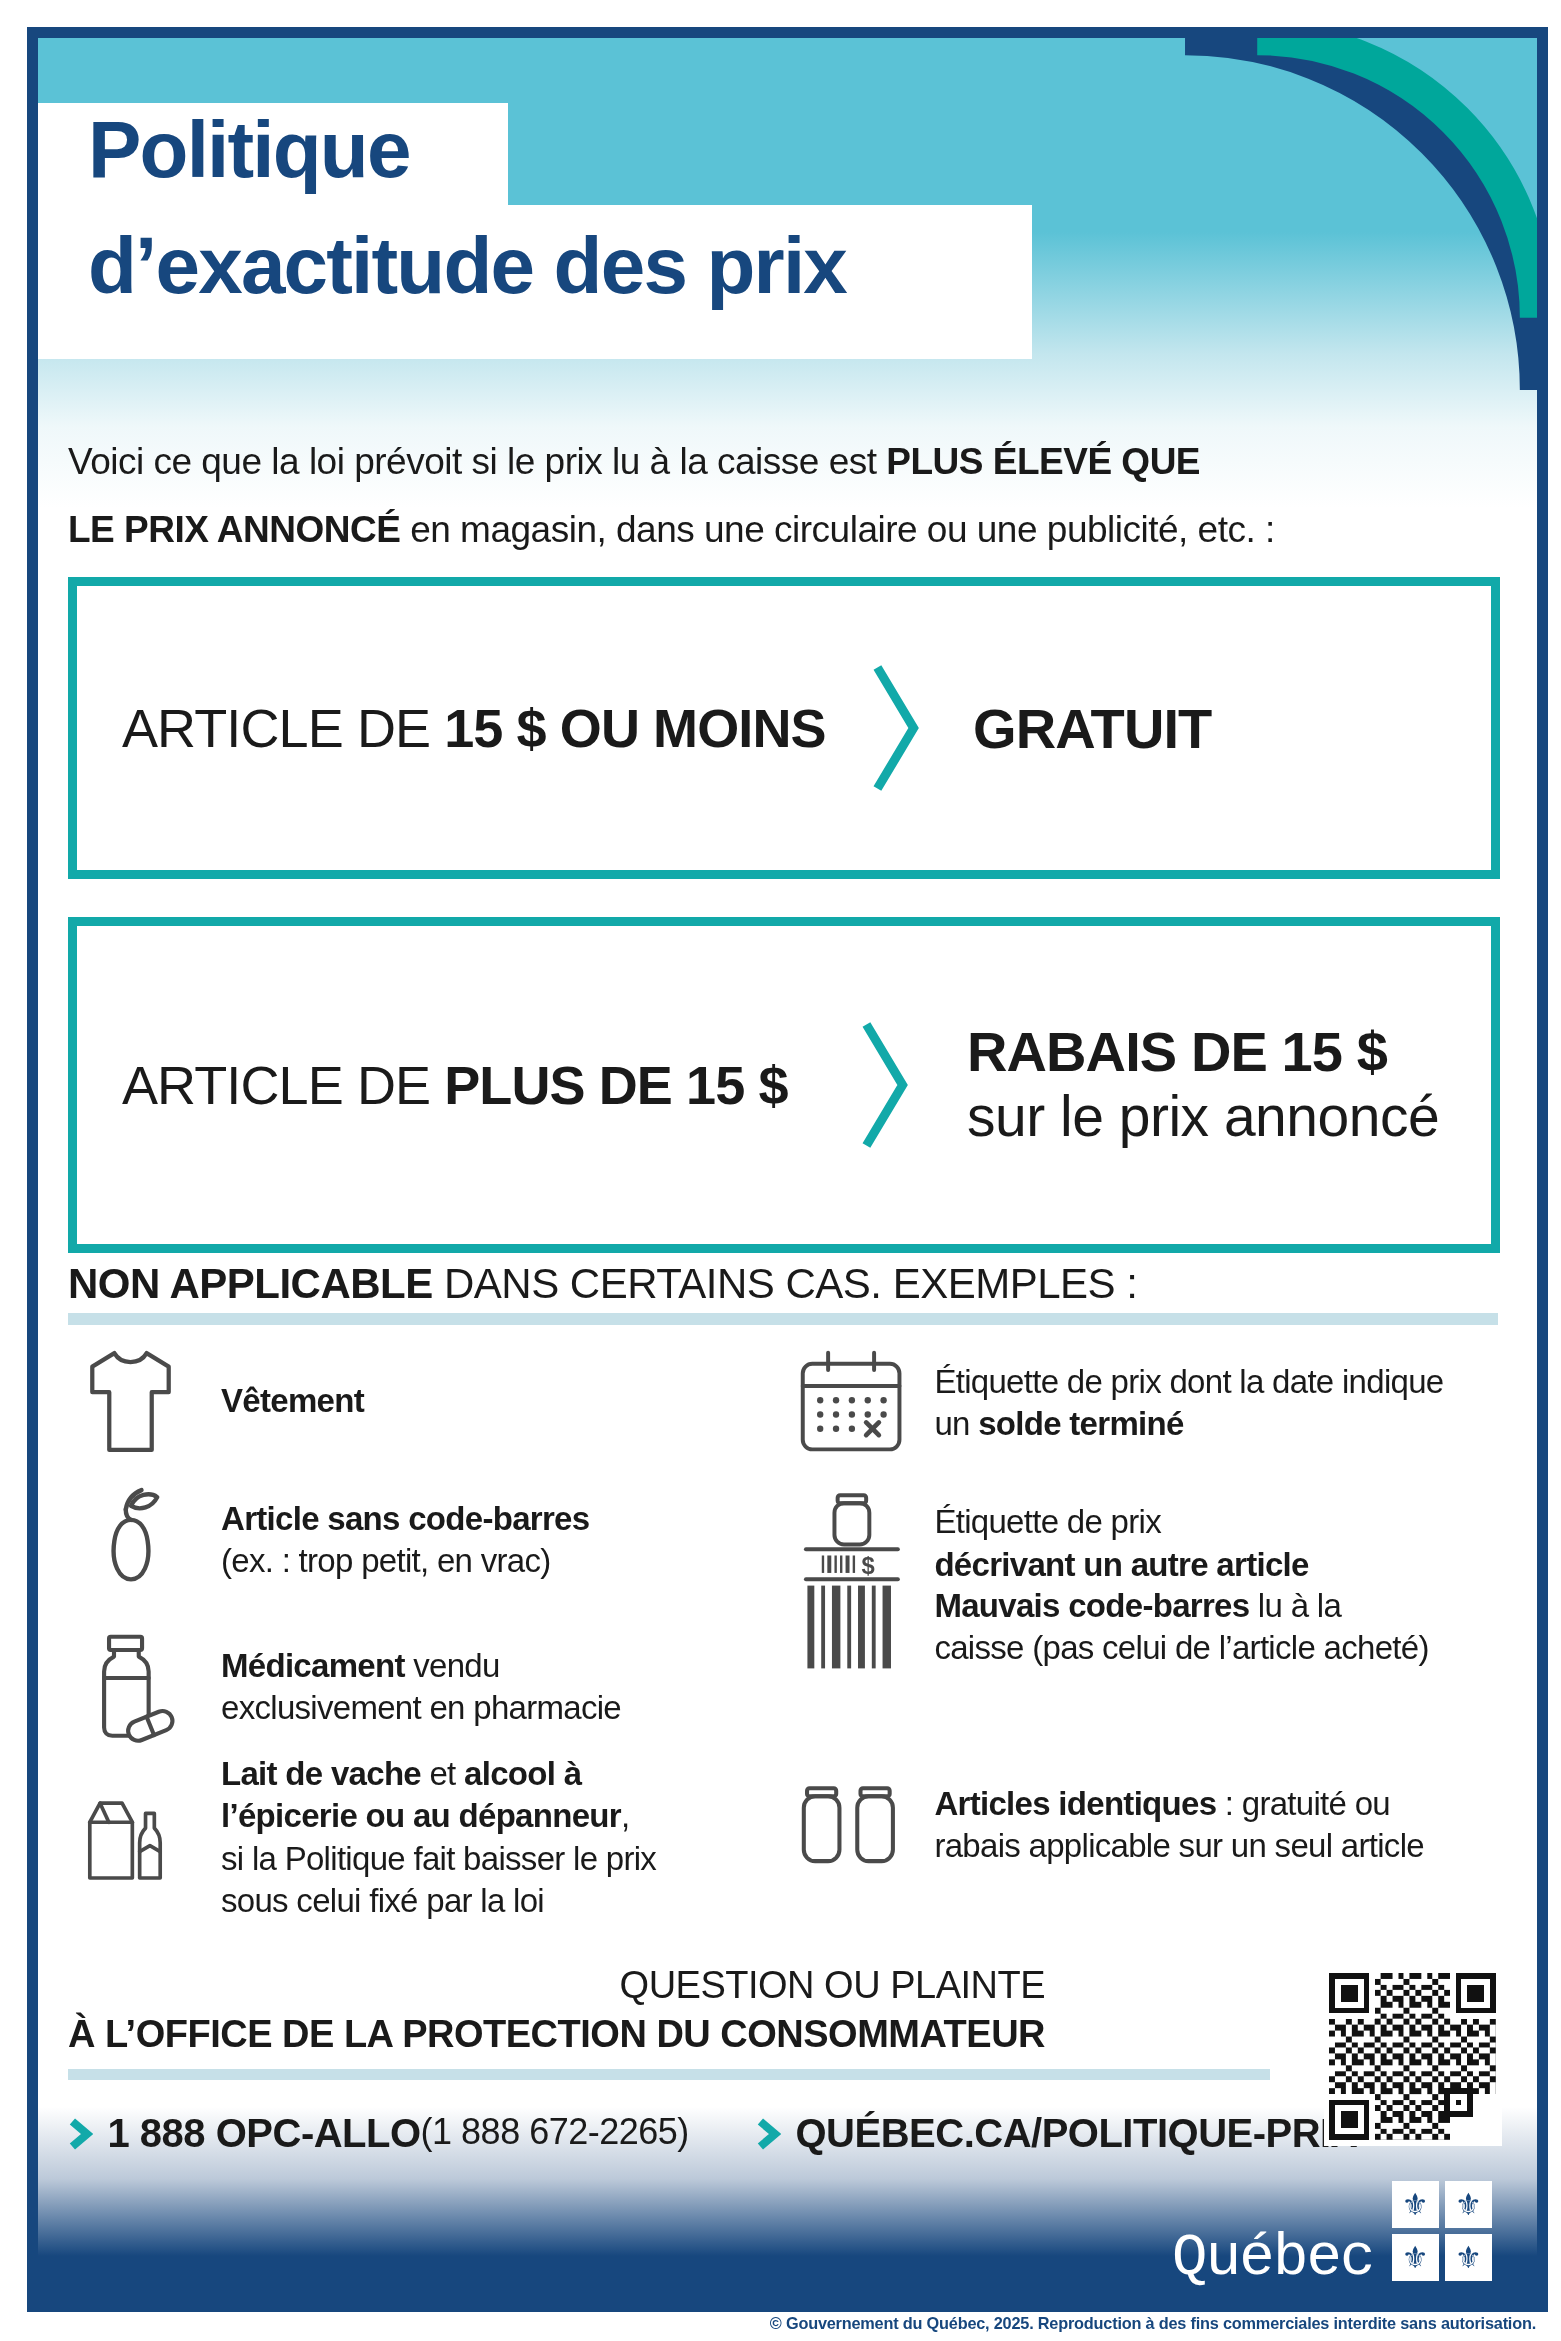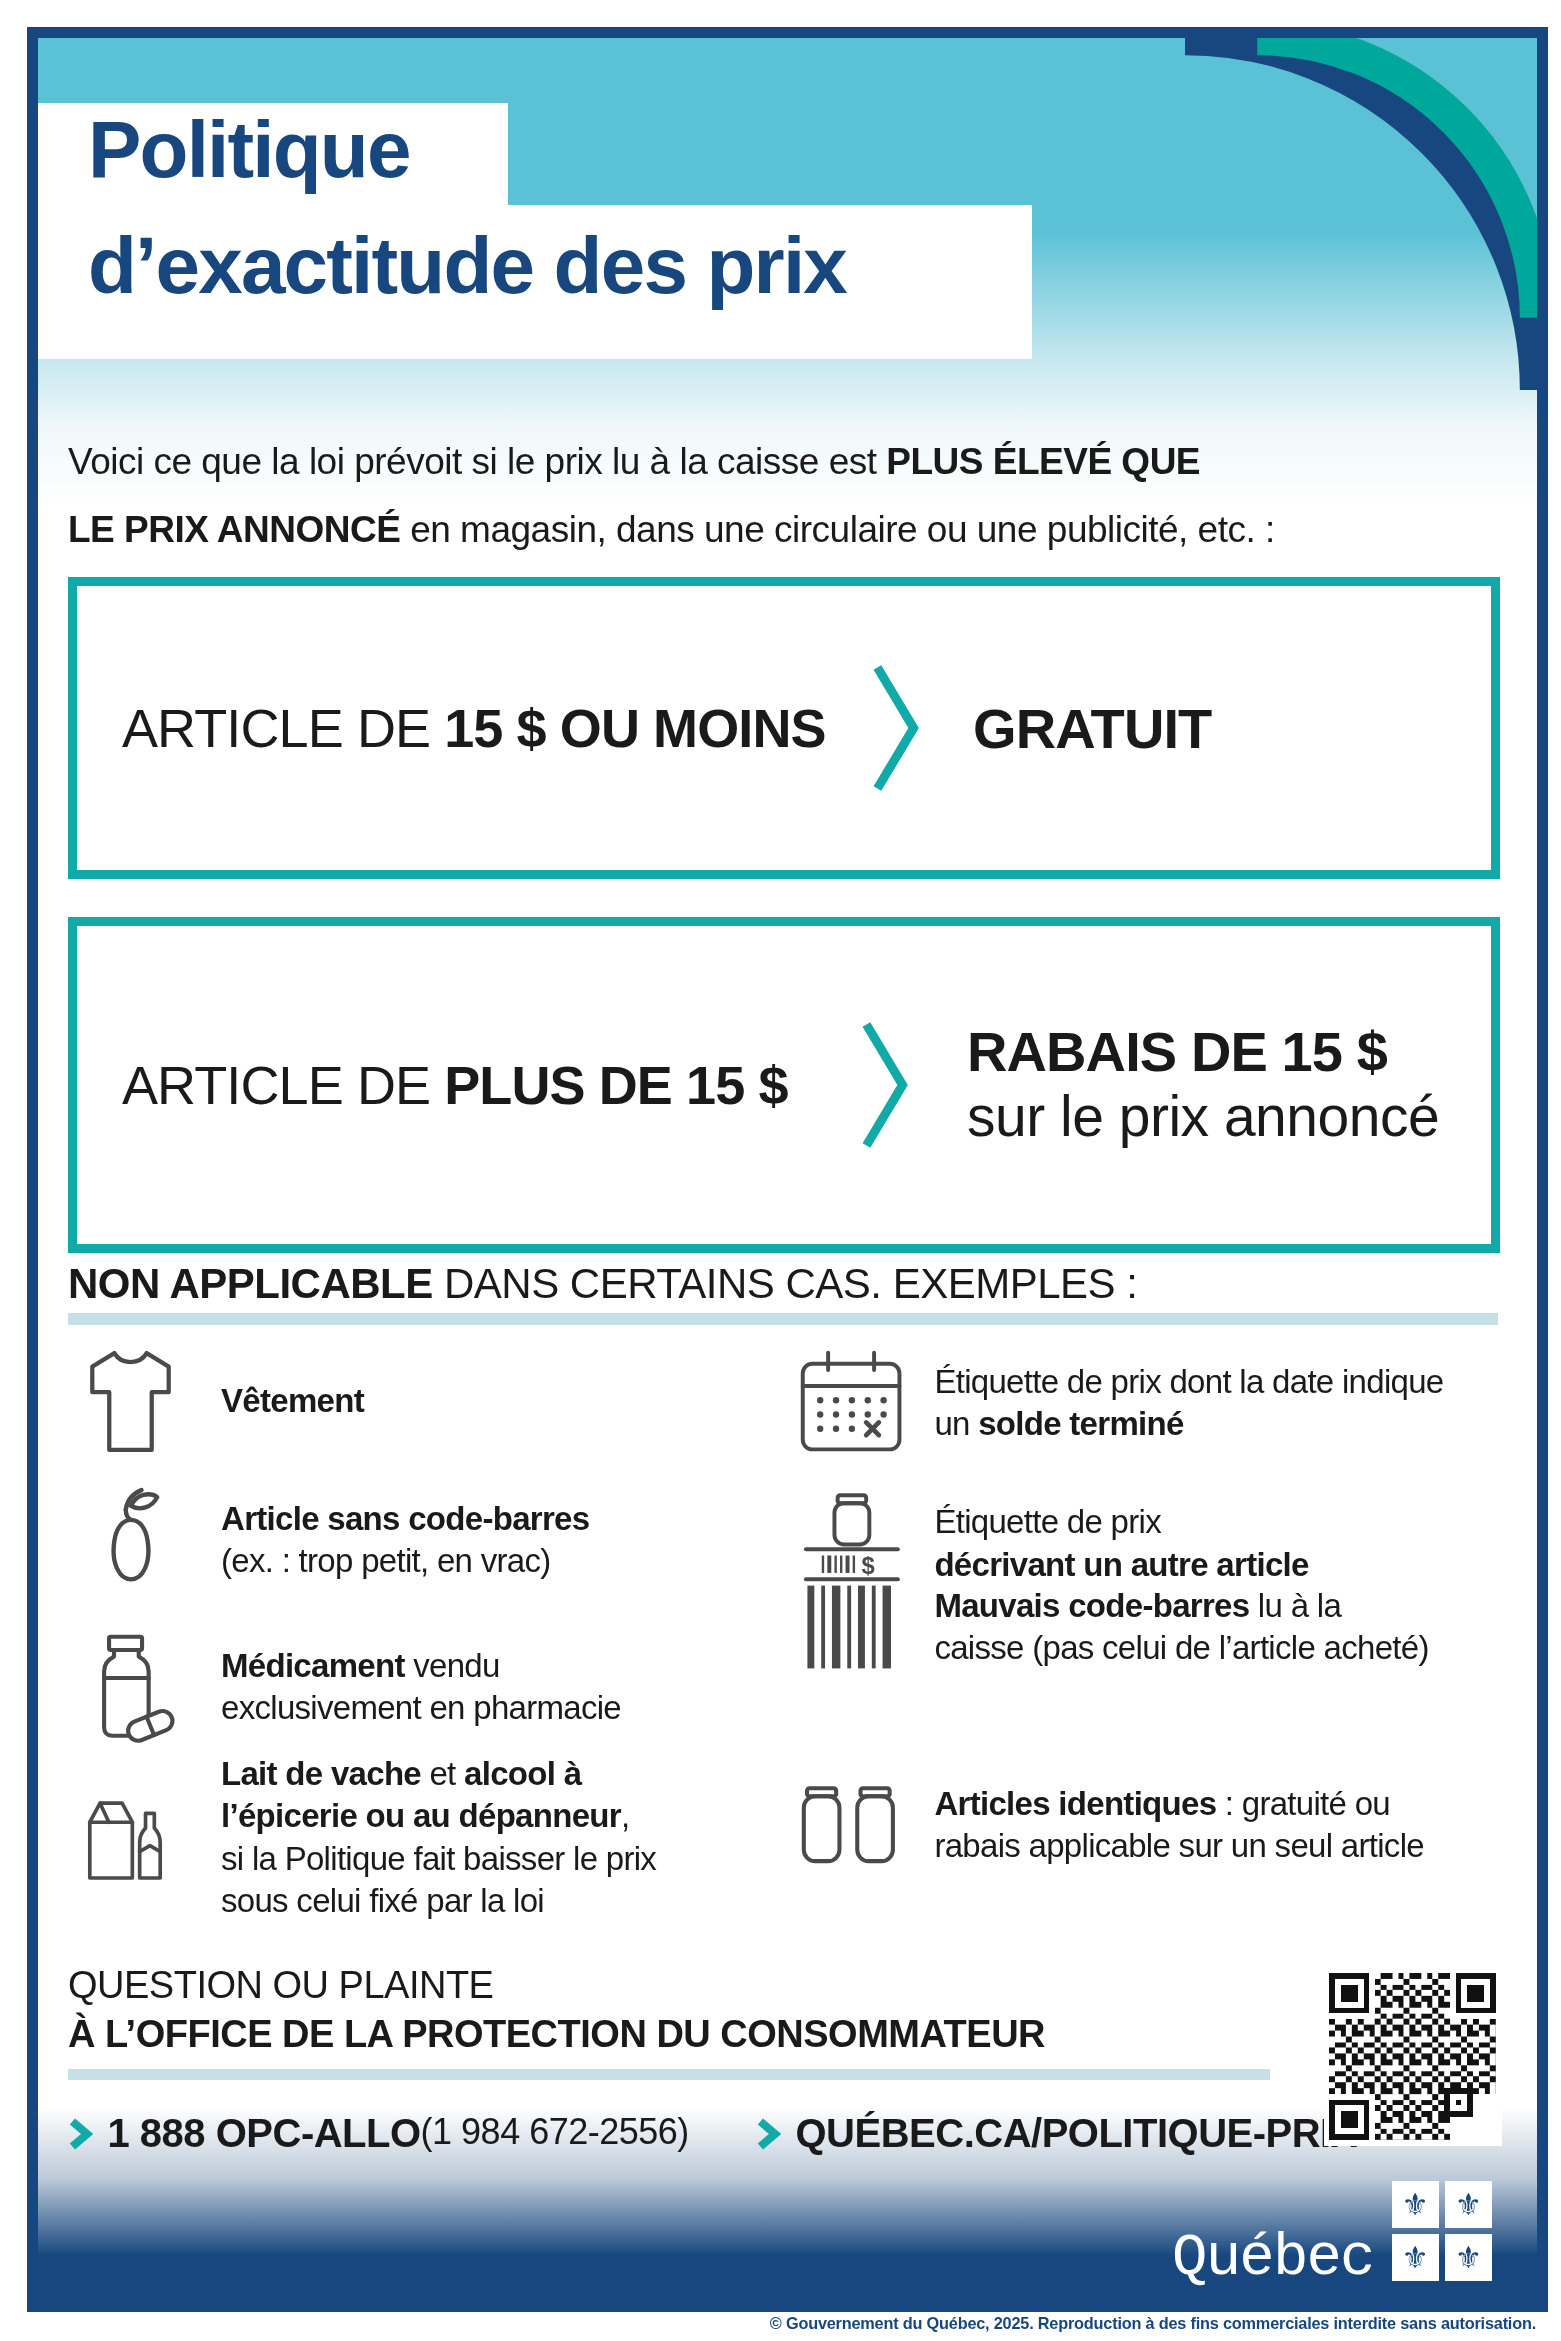--- a/index.html
+++ b/index.html
@@ -51,21 +51,21 @@
   .ex-row{position:absolute;display:flex;align-items:center;}
   .ex-row.colL{left:43px;}
   .ex-row.colR{left:755px;}
   .ex-icon{flex:none;display:flex;align-items:center;justify-content:center;color:var(--icon_gray,#4A4A4A);}
   .colL .ex-icon{width:99px;margin-right:41px;}
   .colR .ex-icon{width:117px;margin-right:24.4px;}
   .ex-text{font-size:33px;letter-spacing:-0.7px;line-height:1.28;}
   .ex-text .ln{display:block;white-space:nowrap;}
 
   .q-heading{position:absolute;left:30px;top:1923px;margin:0;font-size:38px;font-weight:400;
-             letter-spacing:-0.5px;line-height:1.3;}
+             letter-spacing:-0.5px;line-height:1.3;text-align:right;}
   .q-heading .ln{display:block;white-space:nowrap;}
   .q-heading .ln2{font-weight:700;}
 
   .contact{position:absolute;top:2073px;display:flex;align-items:flex-start;white-space:nowrap;}
   .contact1{left:30px;}
   .contact2{left:718px;}
   .contact .small-chevron{margin-right:14.5px;margin-top:3.6px;flex:none;}
   .contact-bold{font-size:40px;font-weight:700;letter-spacing:-0.5px;}
   .contact-reg{font-size:36px;letter-spacing:-0.5px;}
 
@@ -290,21 +290,21 @@
         <span class="ln">QUESTION OU PLAINTE</span>
         <span class="ln ln2">À L’OFFICE DE LA PROTECTION DU CONSOMMATEUR</span>
       </h2>
       <div class="rule-line rule2"></div>
 
       <div class="contact contact1">
         <svg class="small-chevron" width="25" height="38" viewBox="0 0 34 46">
           <polyline points="6,6 26,23 6,40" stroke="#12A9A9" stroke-width="11" fill="none"></polyline>
         </svg>
         <span class="contact-bold">1 888 OPC-ALLO</span>
-        <span class="contact-reg"> (1 984 672-2556)</span>
+        <span class="contact-reg"> (1 888 672-2265)</span>
       </div>
       <div class="contact contact2">
         <svg class="small-chevron" width="25" height="38" viewBox="0 0 34 46">
           <polyline points="6,6 26,23 6,40" stroke="#12A9A9" stroke-width="11" fill="none"></polyline>
         </svg>
         <span class="contact-bold">QUÉBEC.CA/POLITIQUE-PRIX</span>
       </div>
 
       <div class="qr-box">
         <svg viewBox="0 0 29 29" shape-rendering="crispEdges">

